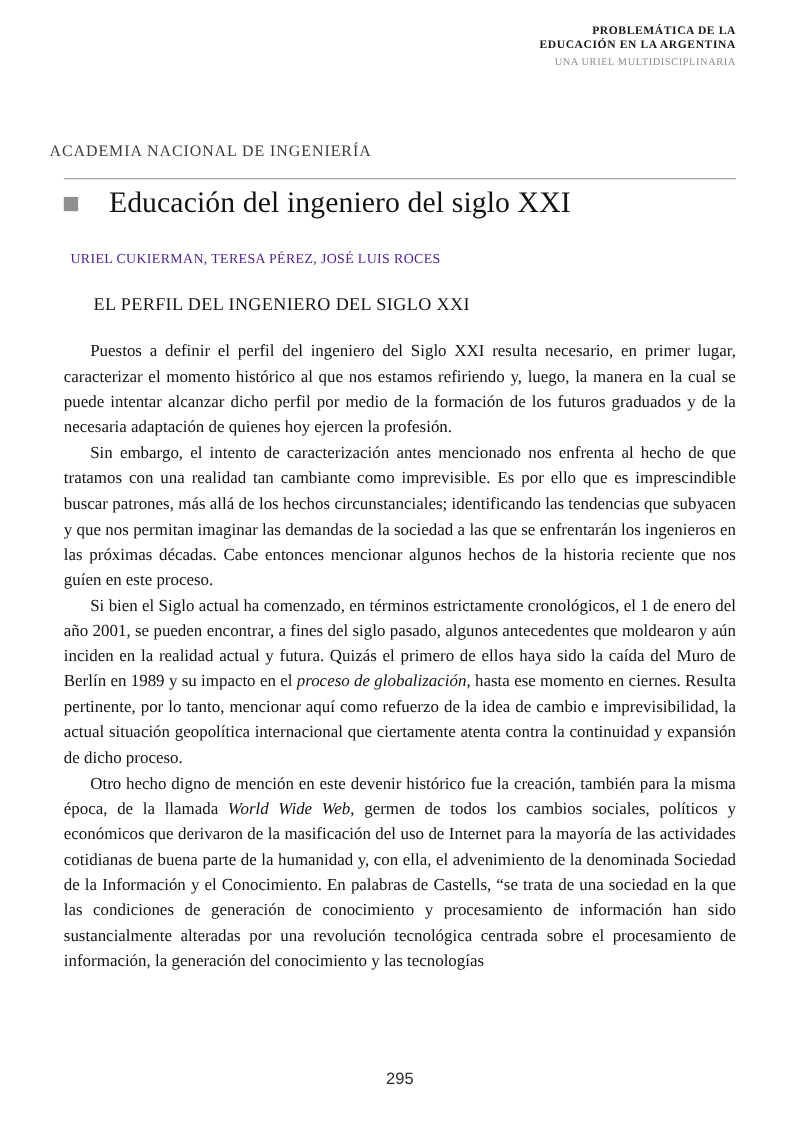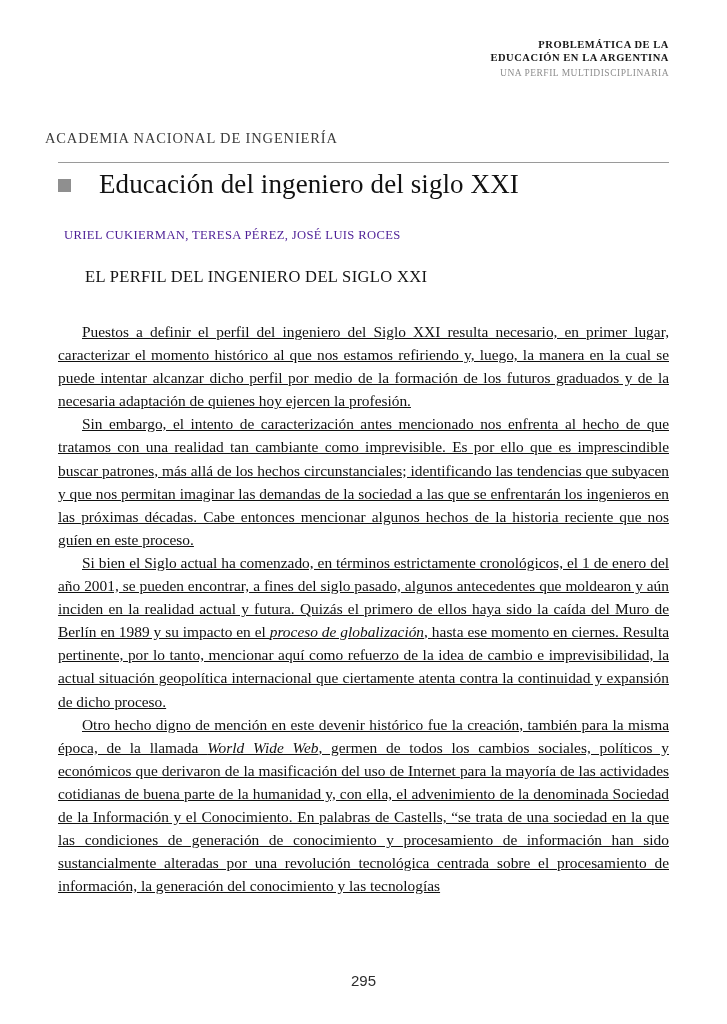--- a/index.html
+++ b/index.html
@@ -20,21 +20,21 @@
     position: absolute;
     inset: 0;
     width: 727px;
     height: 1024px;
     background: #ffffff;
   }
 
   
   .running-head {
     position: absolute;
-    top: 38px;
+    top: 22px;
     right: 58px;
     width: 420px;
     text-align: right;
     line-height: 1.28;
   }
   .running-head .rh-line1,
   .running-head .rh-line2 {
     font-family: "Liberation Serif", "DejaVu Serif", serif;
     font-weight: bold;
     font-size: 10.5px;
@@ -114,30 +114,29 @@
     left: 85px;
     font-size: 16.5px;
     letter-spacing: 0.35px;
     color: #141414;
     font-family: Liberation Serif, serif;
   }
 
   
   .body-text {
     position: absolute;
-    top: 320px;
+    top: 308px;
     left: 58px;
     width: 611px;
     font-size: 15.4px;
     line-height: 23.1px;
     text-align: justify;
     text-justify: inter-word;
     color: #111111;
     hyphens: manual;
-    text-decoration: underline;
   }
   .body-text p {
     margin: 0;
     text-indent: 24px;
   }
   .body-text p i {
     font-style: italic;
   }
 
   
@@ -153,21 +152,21 @@
   }
 </style>
 </head>
 <body>
 
 <div class="page">
 
   <div class="running-head">
     <span class="rh-line1">PROBLEMÁTICA DE LA</span>
     <span class="rh-line2">EDUCACIÓN EN LA ARGENTINA</span>
-    <span class="rh-line3">UNA PERFIL MULTIDISCIPLINARIA</span>
+    <span class="rh-line3">UNA URIEL MULTIDISCIPLINARIA</span>
   </div>
 
   <div class="academy">ACADEMIA NACIONAL DE INGENIERÍA</div>
 
   <div class="title-rule"></div>
 
   <div class="article-title">
     <span class="title-bullet"></span>
     <span class="title-text">Educación del ingeniero del siglo XXI</span>
   </div>

